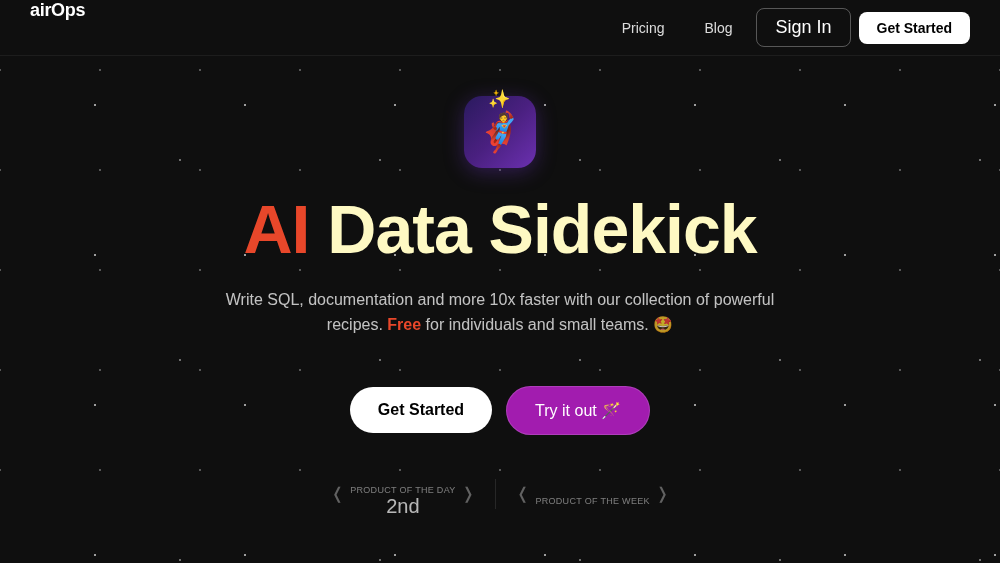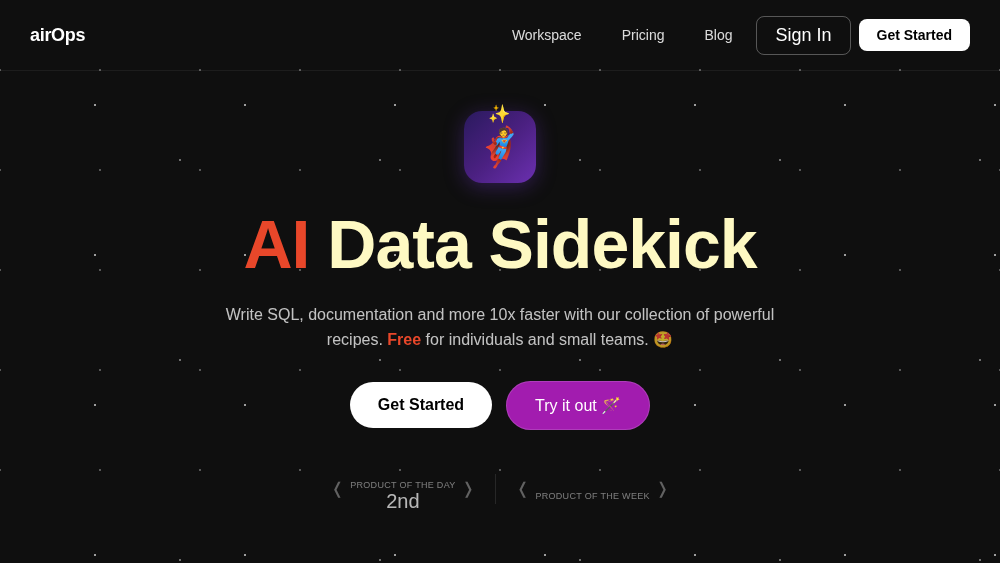--- a/index.html
+++ b/index.html
@@ -36,24 +36,23 @@
     .container {
       position: relative;
       z-index: 1;
       width: 100%;
       height: 100%;
     }
 
     
     nav {
       display: flex;
-      align-items: center;
       justify-content: space-between;
       padding: 0 30px;
-      height: 71px;
+      height: 56px;
       border-bottom: 1px solid rgba(255,255,255,0.06);
     }
 
     .logo {
       font-size: 18px;
       font-weight: 600;
       color: #fff;
       letter-spacing: -0.3px;
     }
 
@@ -146,21 +145,21 @@
 
     .hero-title-rest {
       color: #fef9c3;
     }
 
     .hero-subtitle {
       font-size: 16px;
       color: rgba(255,255,255,0.75);
       max-width: 580px;
       line-height: 1.6;
-      margin-bottom: 28px;
+      margin-bottom: 48px;
     }
 
     .hero-subtitle .free-text {
       color: #e8472a;
       font-weight: 600;
     }
 
     
     .hero-buttons {
       display: flex;
@@ -248,21 +247,20 @@
 <body>
 
 <div class="container">
 
   <nav>
     <div class="logo">
       <span>airOps</span>
     </div>
 
     <div class="nav-links">
-      <a class="nav-link">Workspace</a>
       <a class="nav-link">Pricing</a>
       <a class="nav-link">Blog</a>
       <button class="nav-btn-signin">Sign In</button>
       <button class="nav-btn-getstarted">Get Started</button>
     </div>
   </nav>
 
   <section class="hero">
 
     <div class="hero-icon">

